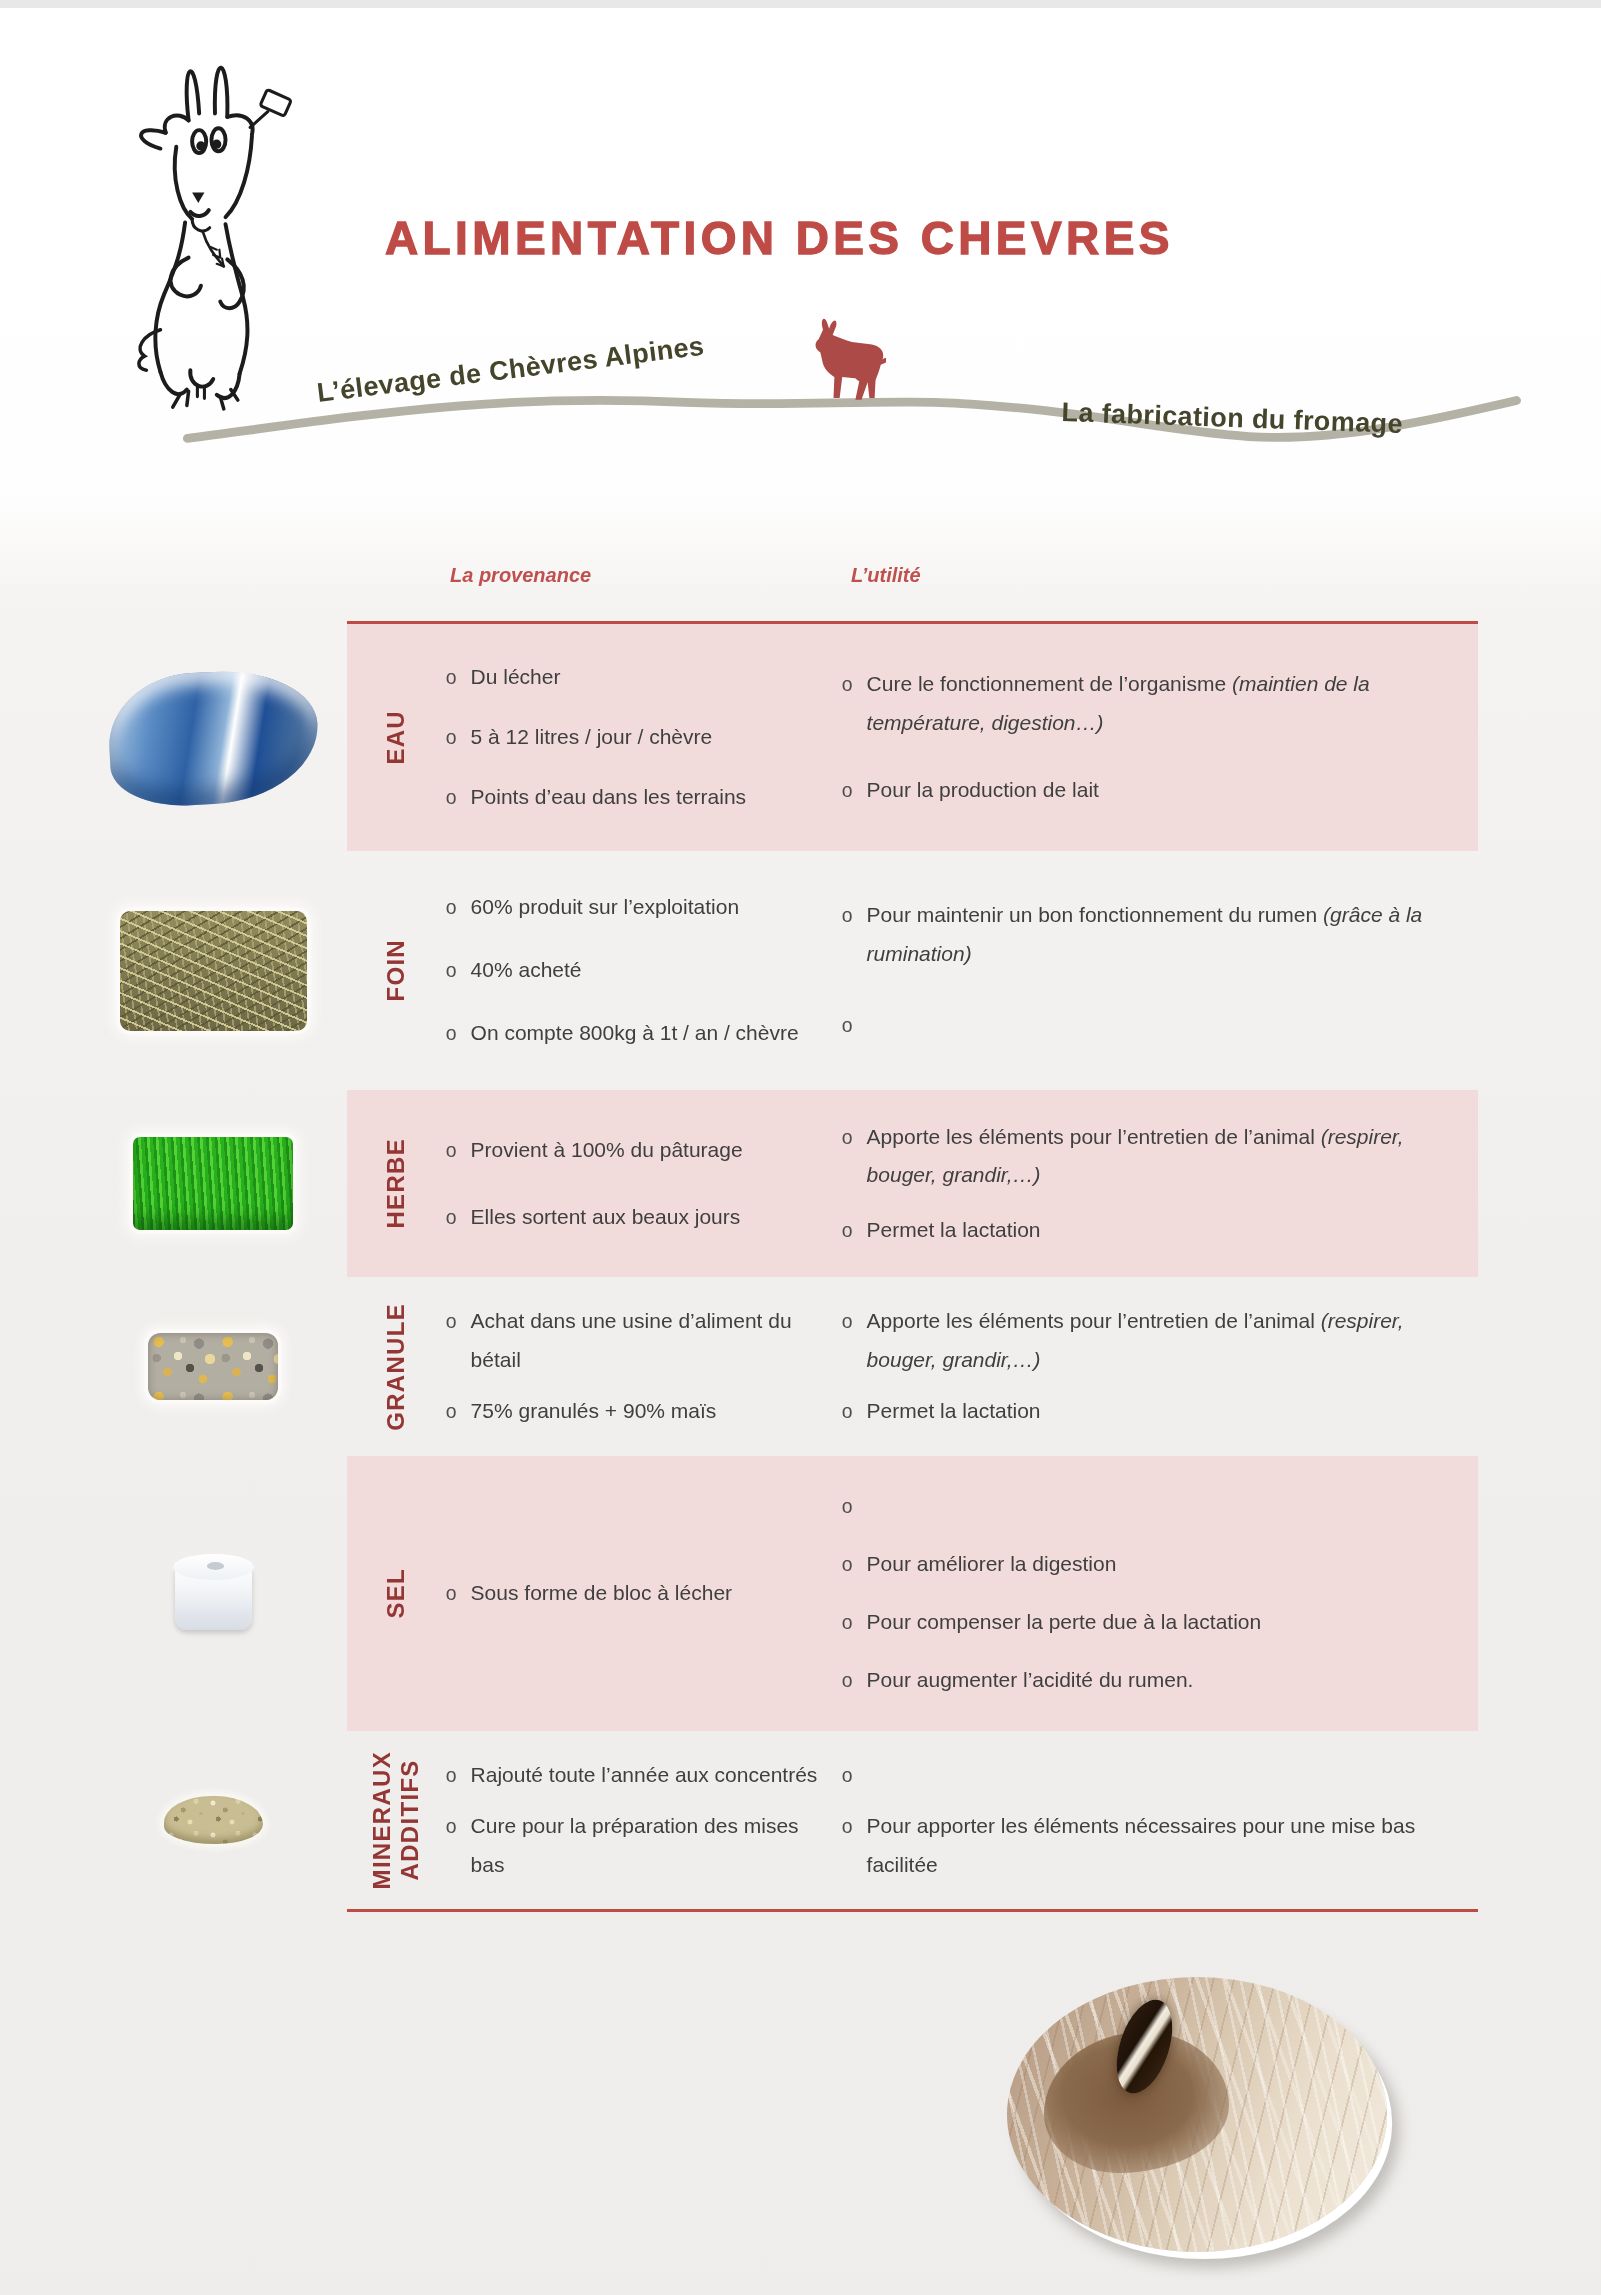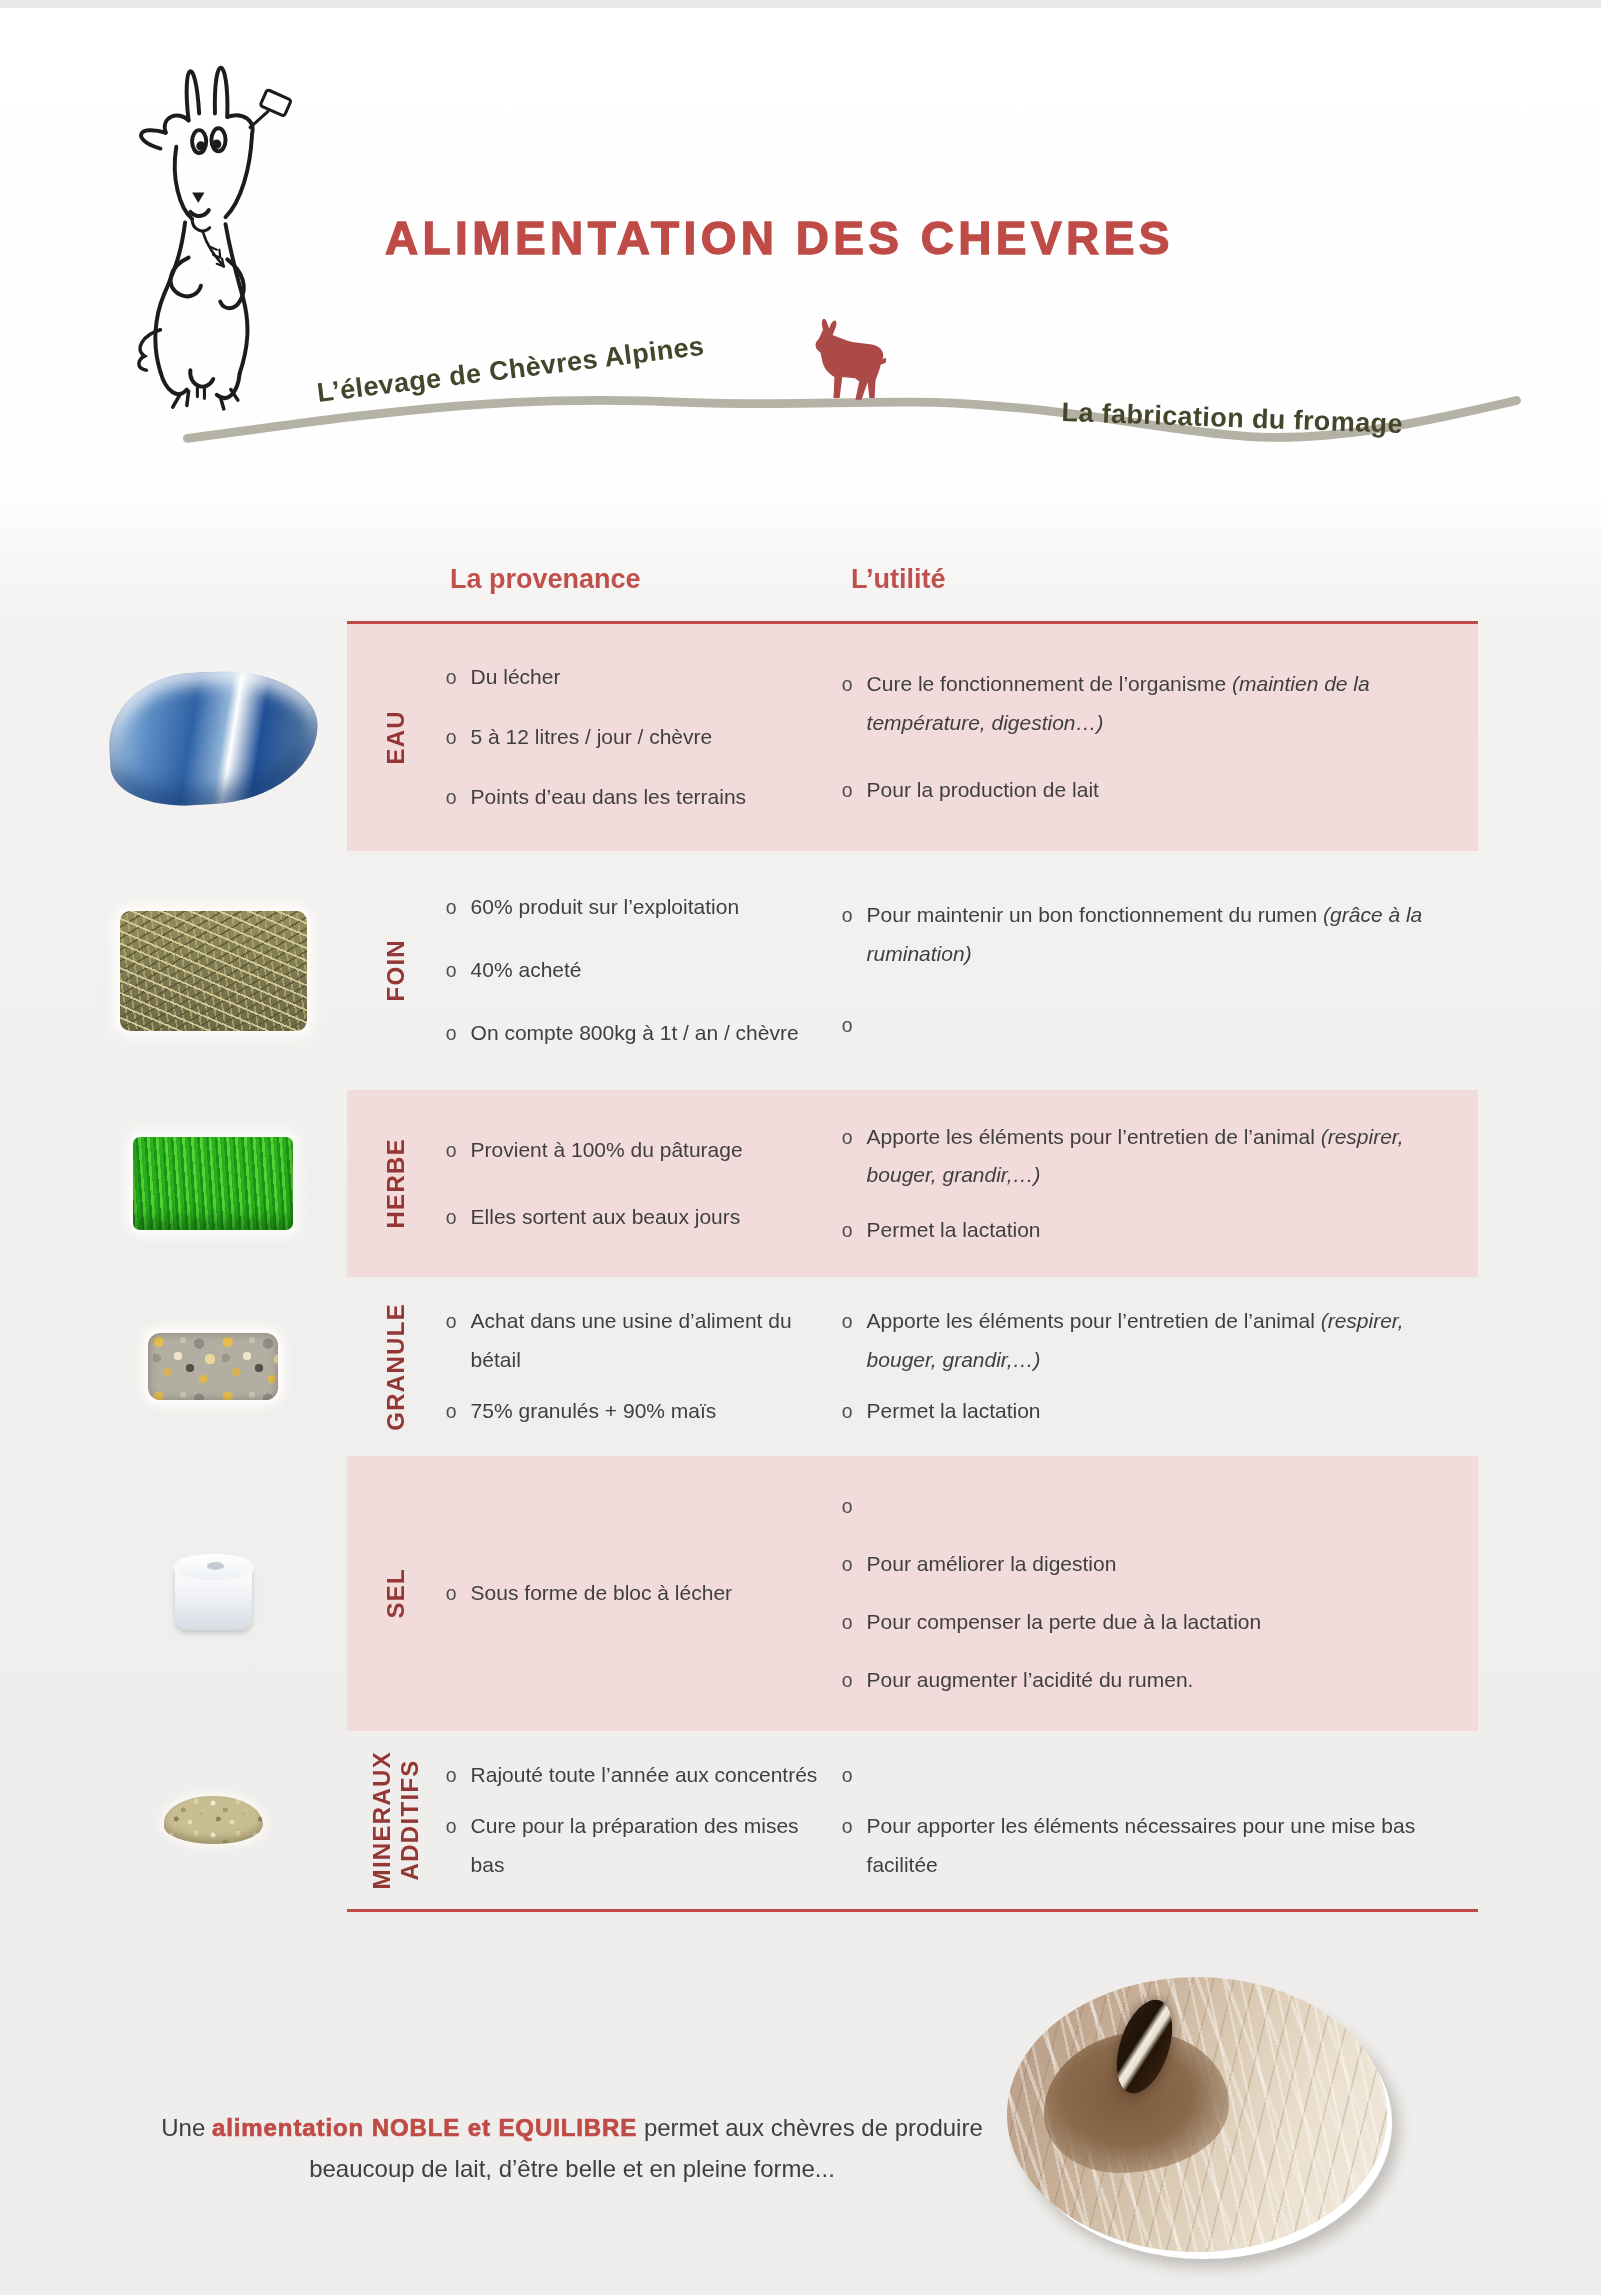--- a/index.html
+++ b/index.html
@@ -15,21 +15,21 @@
   .curve-svg{position:absolute;left:0;top:0;width:1601px;height:493px;pointer-events:none;}
   .banner-left{position:absolute;left:319px;top:370px;transform:rotate(-7deg);transform-origin:left bottom;
       font-size:27px;font-weight:bold;color:#45452c;letter-spacing:0.4px;}
   .banner-right{position:absolute;left:1061px;top:389px;transform:rotate(2deg);transform-origin:left bottom;
       font-size:27px;font-weight:bold;color:#45452c;letter-spacing:0.4px;}
   .red-goat{position:absolute;left:802px;top:304px;width:84px;height:93px;}
 
   
   .feed-table{position:absolute;left:79px;top:547px;width:1399px;}
   .thead{position:relative;height:69px;}
-  .col-h{position:absolute;top:8.8px;font-size:27px;font-weight:bold;color:#c0504d;}
+  .col-h{position:absolute;top:8.8px;font-size:20px;font-weight:bold;color:#c0504d;font-style:italic;}
   .col-h.prov{left:371px;}
   .col-h.util{left:772px;}
   .hline{position:absolute;left:268px;width:1131px;height:2.6px;background:#bf4b47;}
   .rows{position:relative;}
   .trow{display:flex;align-items:stretch;}
   .img-cell{width:268px;display:flex;align-items:center;justify-content:center;}
   .row-body{width:1131px;display:flex;}
   .row-body.shaded{background:#f2dcdb;}
   .label-cell{width:97px;display:flex;align-items:center;justify-content:center;}
   .vlabel{writing-mode:vertical-rl;transform:rotate(180deg);white-space:pre-line;
@@ -355,24 +355,20 @@
                 <span class="blt" data-interactable="false">o</span>
                 <span class="txt" data-interactable="false"><span>Pour apporter les éléments nécessaires pour une mise bas facilitée</span></span>
               </div>
             </div>
           </div>
         </div>
       </div>
     <div class="hline" style="position:relative;margin-left:268px;left:0;" data-interactable="false"></div>
   </div>
 
-  <div class="closing" data-interactable="false">
-    <span data-interactable="false">Une </span><span class="hl" data-interactable="false">alimentation NOBLE et EQUILIBRE</span><span data-interactable="false"> permet aux chèvres de produire</span><br>
-    <span data-interactable="false">beaucoup de lait, d’être belle et en pleine forme...</span>
-  </div>
 
   <div class="oval-photo" data-interactable="false">
     <div class="goat-head" data-interactable="false"></div>
     <div class="goat-ear" data-interactable="false"></div>
   </div>
 
 </div>
 
 
 </body></html>

